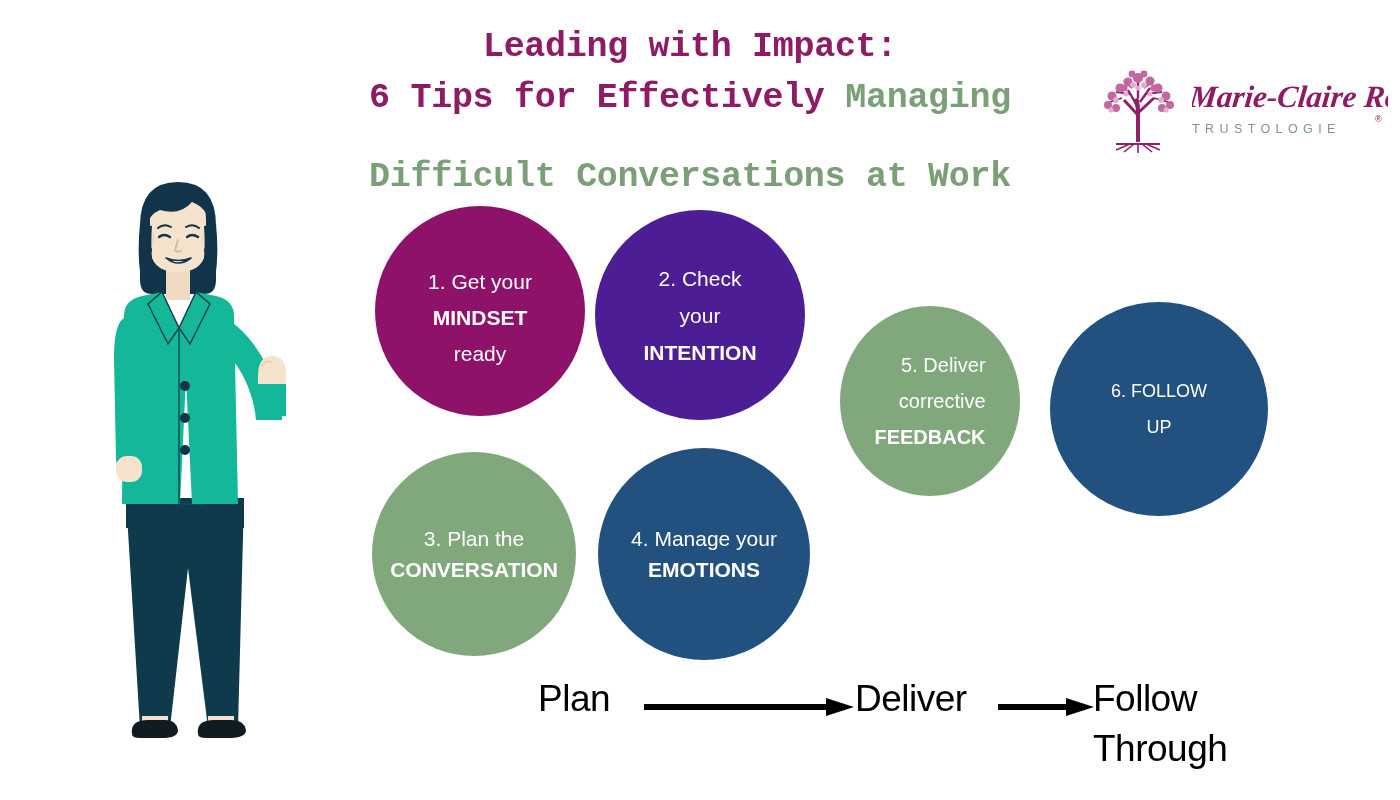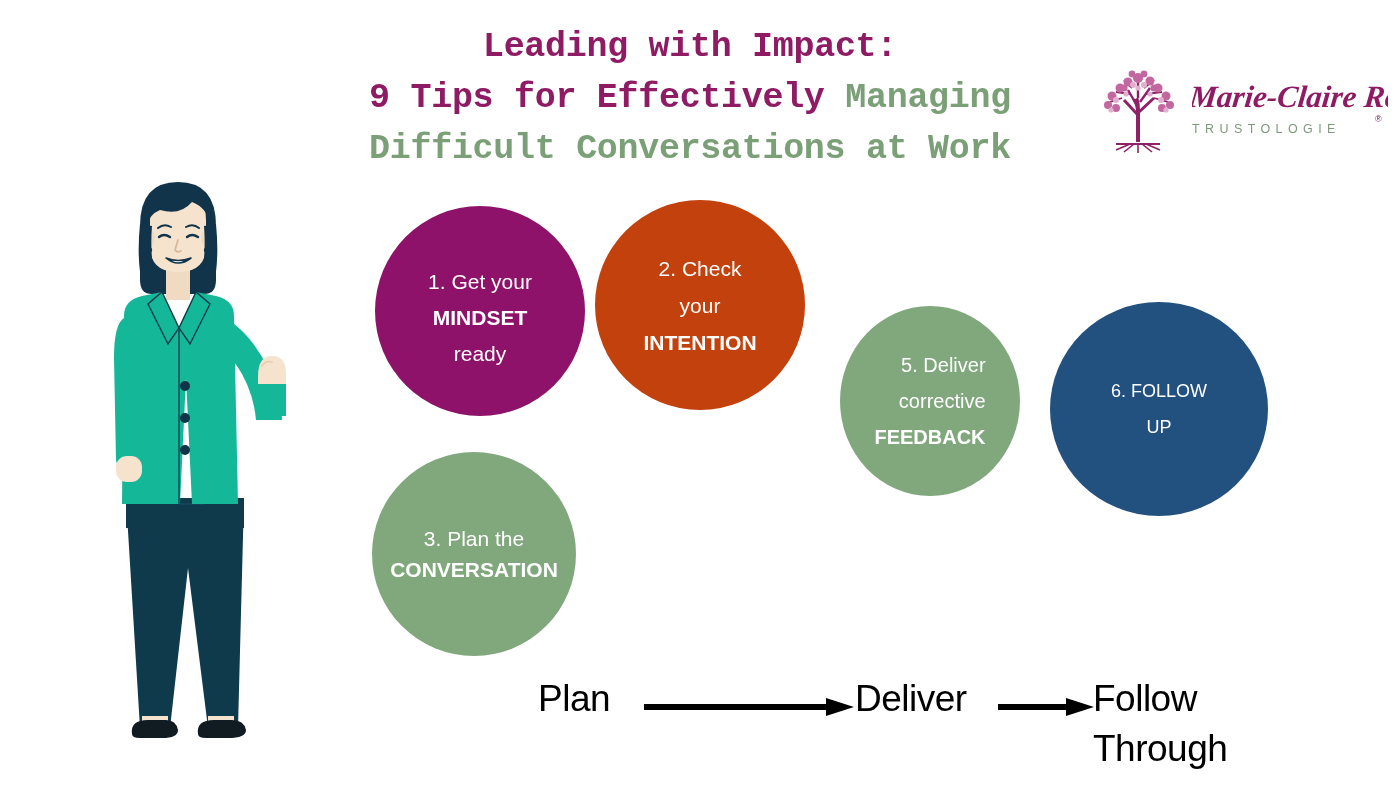--- a/index.html
+++ b/index.html
@@ -26,21 +26,21 @@
     width: 720px;
     text-align: center;
     font-weight: bold;
     font-size: 35px;
     line-height: 51px;
     letter-spacing: -0.3px;
     font-family: Liberation Mono, monospace;
   }
   #title-block .ln { display: block; white-space: nowrap; }
   .t-purple { color: #8E1B63; }
-  .t-green  { color: #7BA077; }
+  .t-green  { color: #7BA077; margin-top: 28px; }
 
   
   #logo {
     position: absolute;
     left: 1080px;
     top: 56px;
     width: 310px;
     height: 108px;
   }
   #logo-tree {
@@ -100,21 +100,21 @@
   }
   .bubble .btxt {
     font-size: 21px;
     line-height: 31px;
     padding: 0 14px;
     font-weight: normal;
   }
   .bubble .btxt b { font-weight: bold; }
 
   #bubble-1 { left: 375px; top: 206px;  width: 210px; height: 210px; background: #8E1269; }
-  #bubble-2 { left: 595px; top: 200px;  width: 210px; height: 210px; background: #c2410c; }
+  #bubble-2 { left: 595px; top: 210px;  width: 210px; height: 210px; background: #4c1d95; }
   #bubble-3 { left: 372px; top: 452px;  width: 204px; height: 204px; background: #81A87D; }
   #bubble-4 { left: 598px; top: 448px;  width: 212px; height: 212px; background: #225180; }
   #bubble-5 { left: 840px; top: 306px;  width: 180px; height: 190px; background: #81A87D; text-align: right; }
   #bubble-6 { left: 1050px; top: 302px; width: 218px; height: 214px; background: #22507F; }
 
   #bubble-5 .btxt { font-size: 20px; line-height: 36px; }
   #bubble-6 .btxt { font-size: 18px; line-height: 36px; }
   #bubble-1 .btxt { line-height: 36px; margin-top: 14px; }
   #bubble-2 .btxt { line-height: 37px; }
 
@@ -137,21 +137,21 @@
   #arrow-2 { left: 478px; top: 22px; width: 96px;  height: 26px; }
   .flow-arrow svg { display: block; width: 100%; height: 100%; }
 </style>
 </head>
 <body>
 
 <div id="canvas">
 
   <div id="title-block">
     <span class="ln t-purple">Leading with Impact:</span>
-    <span class="ln"><span class="t-purple">9 Tips for Effectively </span><span class="t-green">Managing</span></span>
+    <span class="ln"><span class="t-purple">6 Tips for Effectively </span><span class="t-green">Managing</span></span>
     <span class="ln t-green">Difficult Conversations at Work</span>
   </div>
 
   <div id="logo">
 
     <div id="logo-tree">
       <svg viewBox="0 0 104 104" xmlns="http://www.w3.org/2000/svg">
 
         <path d="M50 84 L50 52 Q49 44 45 38 Q50 44 52 38 Q54 46 54 52 L54 84 Z" fill="#8E2168"></path>
         <path d="M51 56 L38 42" stroke="#8E2168" stroke-width="3" fill="none"></path>
@@ -298,20 +298,27 @@
   </div>
 
   <div class="bubble" id="bubble-3">
     <div class="btxt">
       <span>3.</span>
       <span>Plan the</span><br>
       <b>CONVERSATION</b>
     </div>
   </div>
 
+  <div class="bubble" id="bubble-4">
+    <div class="btxt">
+      <span>4.</span>
+      <span>Manage your</span><br>
+      <b>EMOTIONS</b>
+    </div>
+  </div>
 
   <div class="bubble" id="bubble-5">
     <div class="btxt">
       <span>5.</span>
       <span>Deliver</span><br>
       <span>corrective</span><br>
       <b>FEEDBACK</b>
     </div>
   </div>
 

